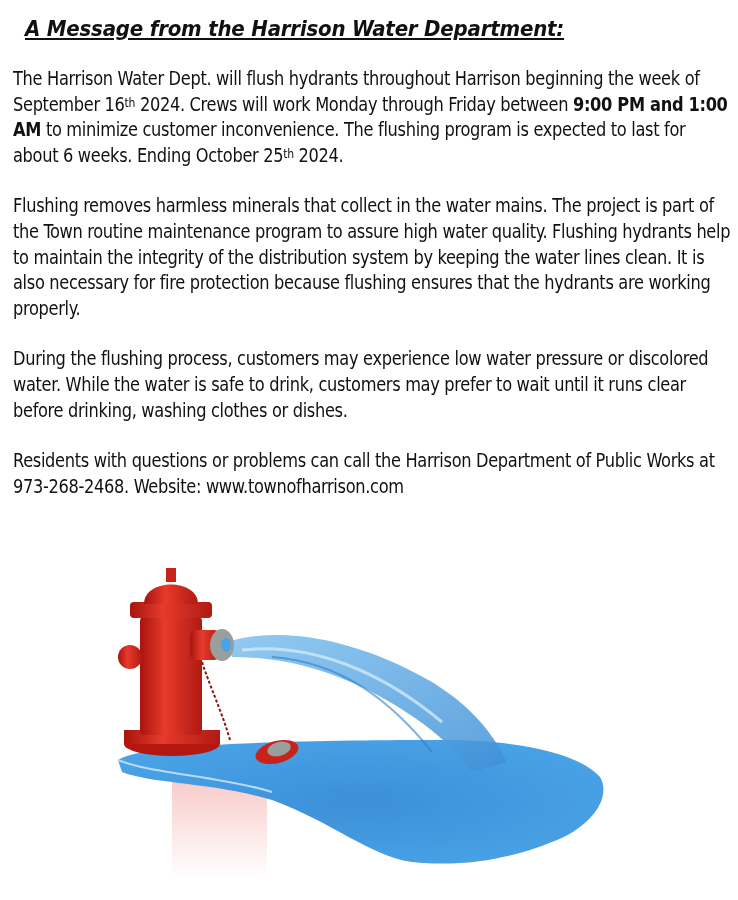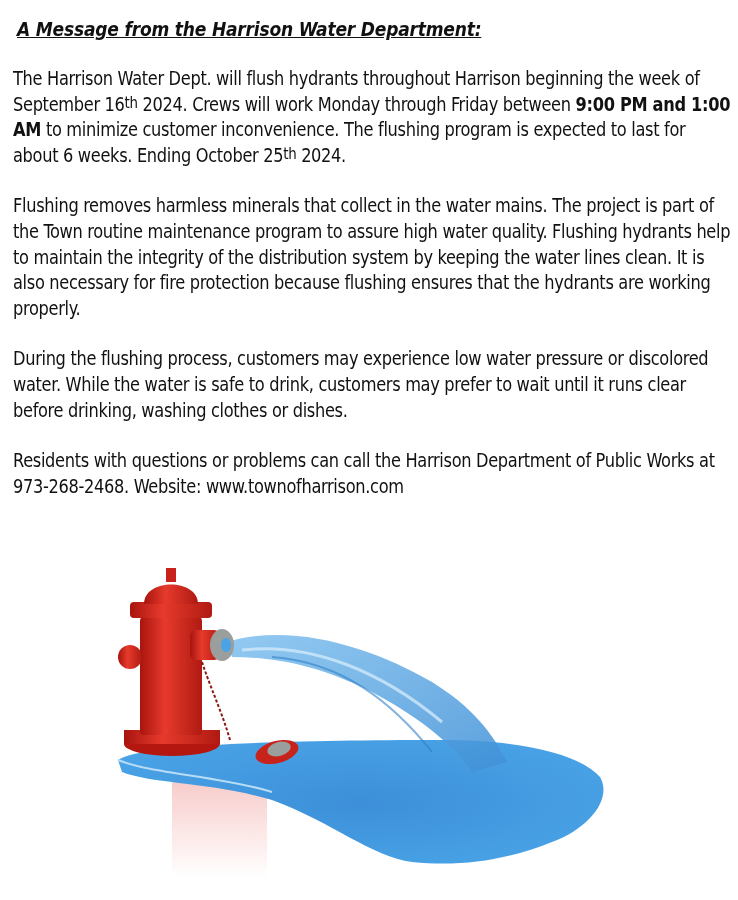--- a/index.html
+++ b/index.html
@@ -1,23 +1,23 @@
 <!DOCTYPE html>
 <html><head>
 <meta charset="utf-8">
 <style>
   html, body { margin: 0; padding: 0; background: #ffffff; }
   body { width: 738px; height: 900px; position: relative; overflow: hidden;
          font-family: "DejaVu Sans Condensed", "DejaVu Sans", "Liberation Sans", sans-serif; color: #111; }
   .doc { position: absolute; left: 13px; top: 17px; width: 716px; }
-  .title { font-weight: bold; font-style: italic; text-decoration: underline; font-size: 19px;
-           letter-spacing: -0.2px; margin: 0 0 25px 4px; line-height: 24px; }
+  .title { font-weight: bold; font-style: italic; text-decoration: underline; font-size: 22px;
+           letter-spacing: -0.2px; margin: 0 0 25px 12px; line-height: 24px; }
   .para { font-size: 19.4px; line-height: 25.6px; margin: 0 0 25px 0; letter-spacing: -0.35px;
           font-stretch: condensed; transform: scaleX(0.93); transform-origin: left top; width: 775px; }
-  .para sup { font-size: 16px; vertical-align: top; position: relative; top: -2px; }
+  .para sup { font-size: 13px; vertical-align: top; position: relative; top: -2px; }
   .para b { font-weight: bold; }
   .illustration { position: absolute; left: 112px; top: 562px; width: 530px; height: 335px; }
 </style>
 </head>
 <body>
 
 <div class="doc">
   <div class="title">A Message from the Harrison Water Department:</div>
 
   <div class="para"><span>The Harrison Water Dept. will flush hydrants throughout Harrison beginning the week of September 16</span><sup>th</sup><span> 2024.  Crews will work Monday through Friday between </span><b>9:00 PM and 1:00 AM</b><span> to minimize customer inconvenience. The flushing program is expected to last for about 6 weeks. Ending October 25</span><sup>th</sup><span> 2024.</span></div>

